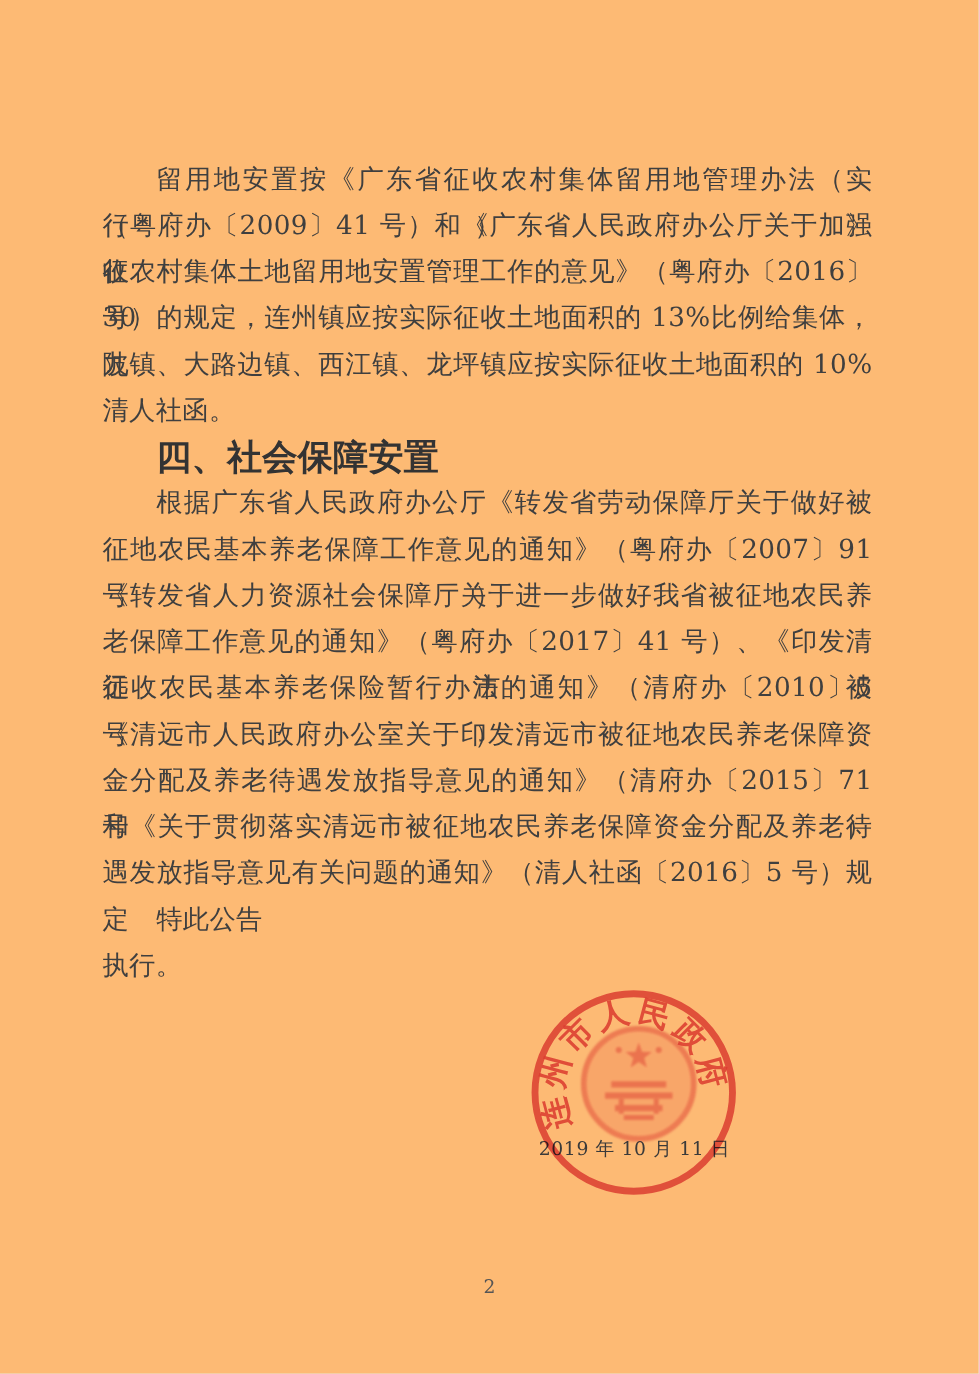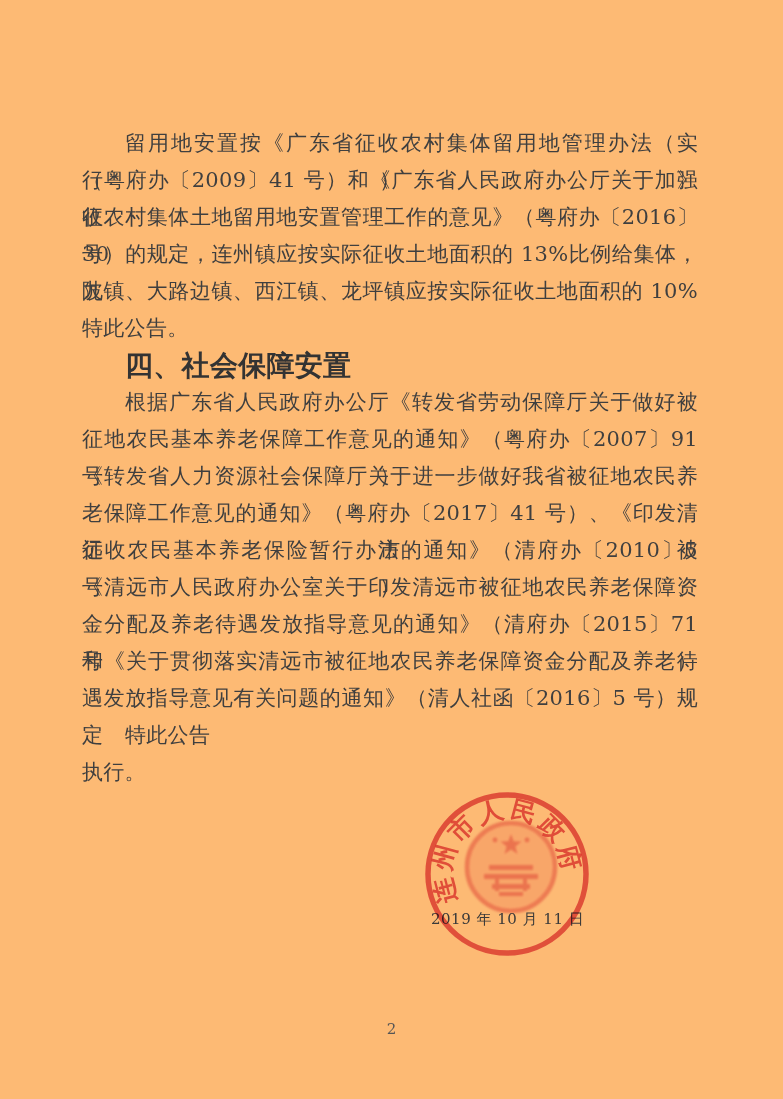--- a/index.html
+++ b/index.html
@@ -52,21 +52,21 @@
 <body>
 
 <div class="page">
 
   <div class="content">
     <div class="line indent stretch">留用地安置按《广东省征收农村集体留用地管理办法（实行）》</div>
     <div class="line stretch">（粤府办〔2009〕41 号）和《广东省人民政府办公厅关于加强征</div>
     <div class="line stretch">收农村集体土地留用地安置管理工作的意见》（粤府办〔2016〕30</div>
     <div class="line stretch">号）的规定，连州镇应按实际征收土地面积的 13%比例给集体，九</div>
     <div class="line stretch">陂镇、大路边镇、西江镇、龙坪镇应按实际征收土地面积的 10%</div>
-    <div class="line">特此公告。</div>
+    <div class="line">清人社函。</div>
 
     <div class="line indent heading">四、社会保障安置</div>
 
     <div class="line indent stretch">根据广东省人民政府办公厅《转发省劳动保障厅关于做好被</div>
     <div class="line stretch">征地农民基本养老保障工作意见的通知》（粤府办〔2007〕91 号）、</div>
     <div class="line stretch">《转发省人力资源社会保障厅关于进一步做好我省被征地农民养</div>
     <div class="line stretch">老保障工作意见的通知》（粤府办〔2017〕41 号）、《印发清远市被</div>
     <div class="line stretch">征收农民基本养老保险暂行办法的通知》（清府办〔2010〕5 号）、</div>
     <div class="line stretch">《清远市人民政府办公室关于印发清远市被征地农民养老保障资</div>
     <div class="line stretch">金分配及养老待遇发放指导意见的通知》（清府办〔2015〕71 号）</div>

